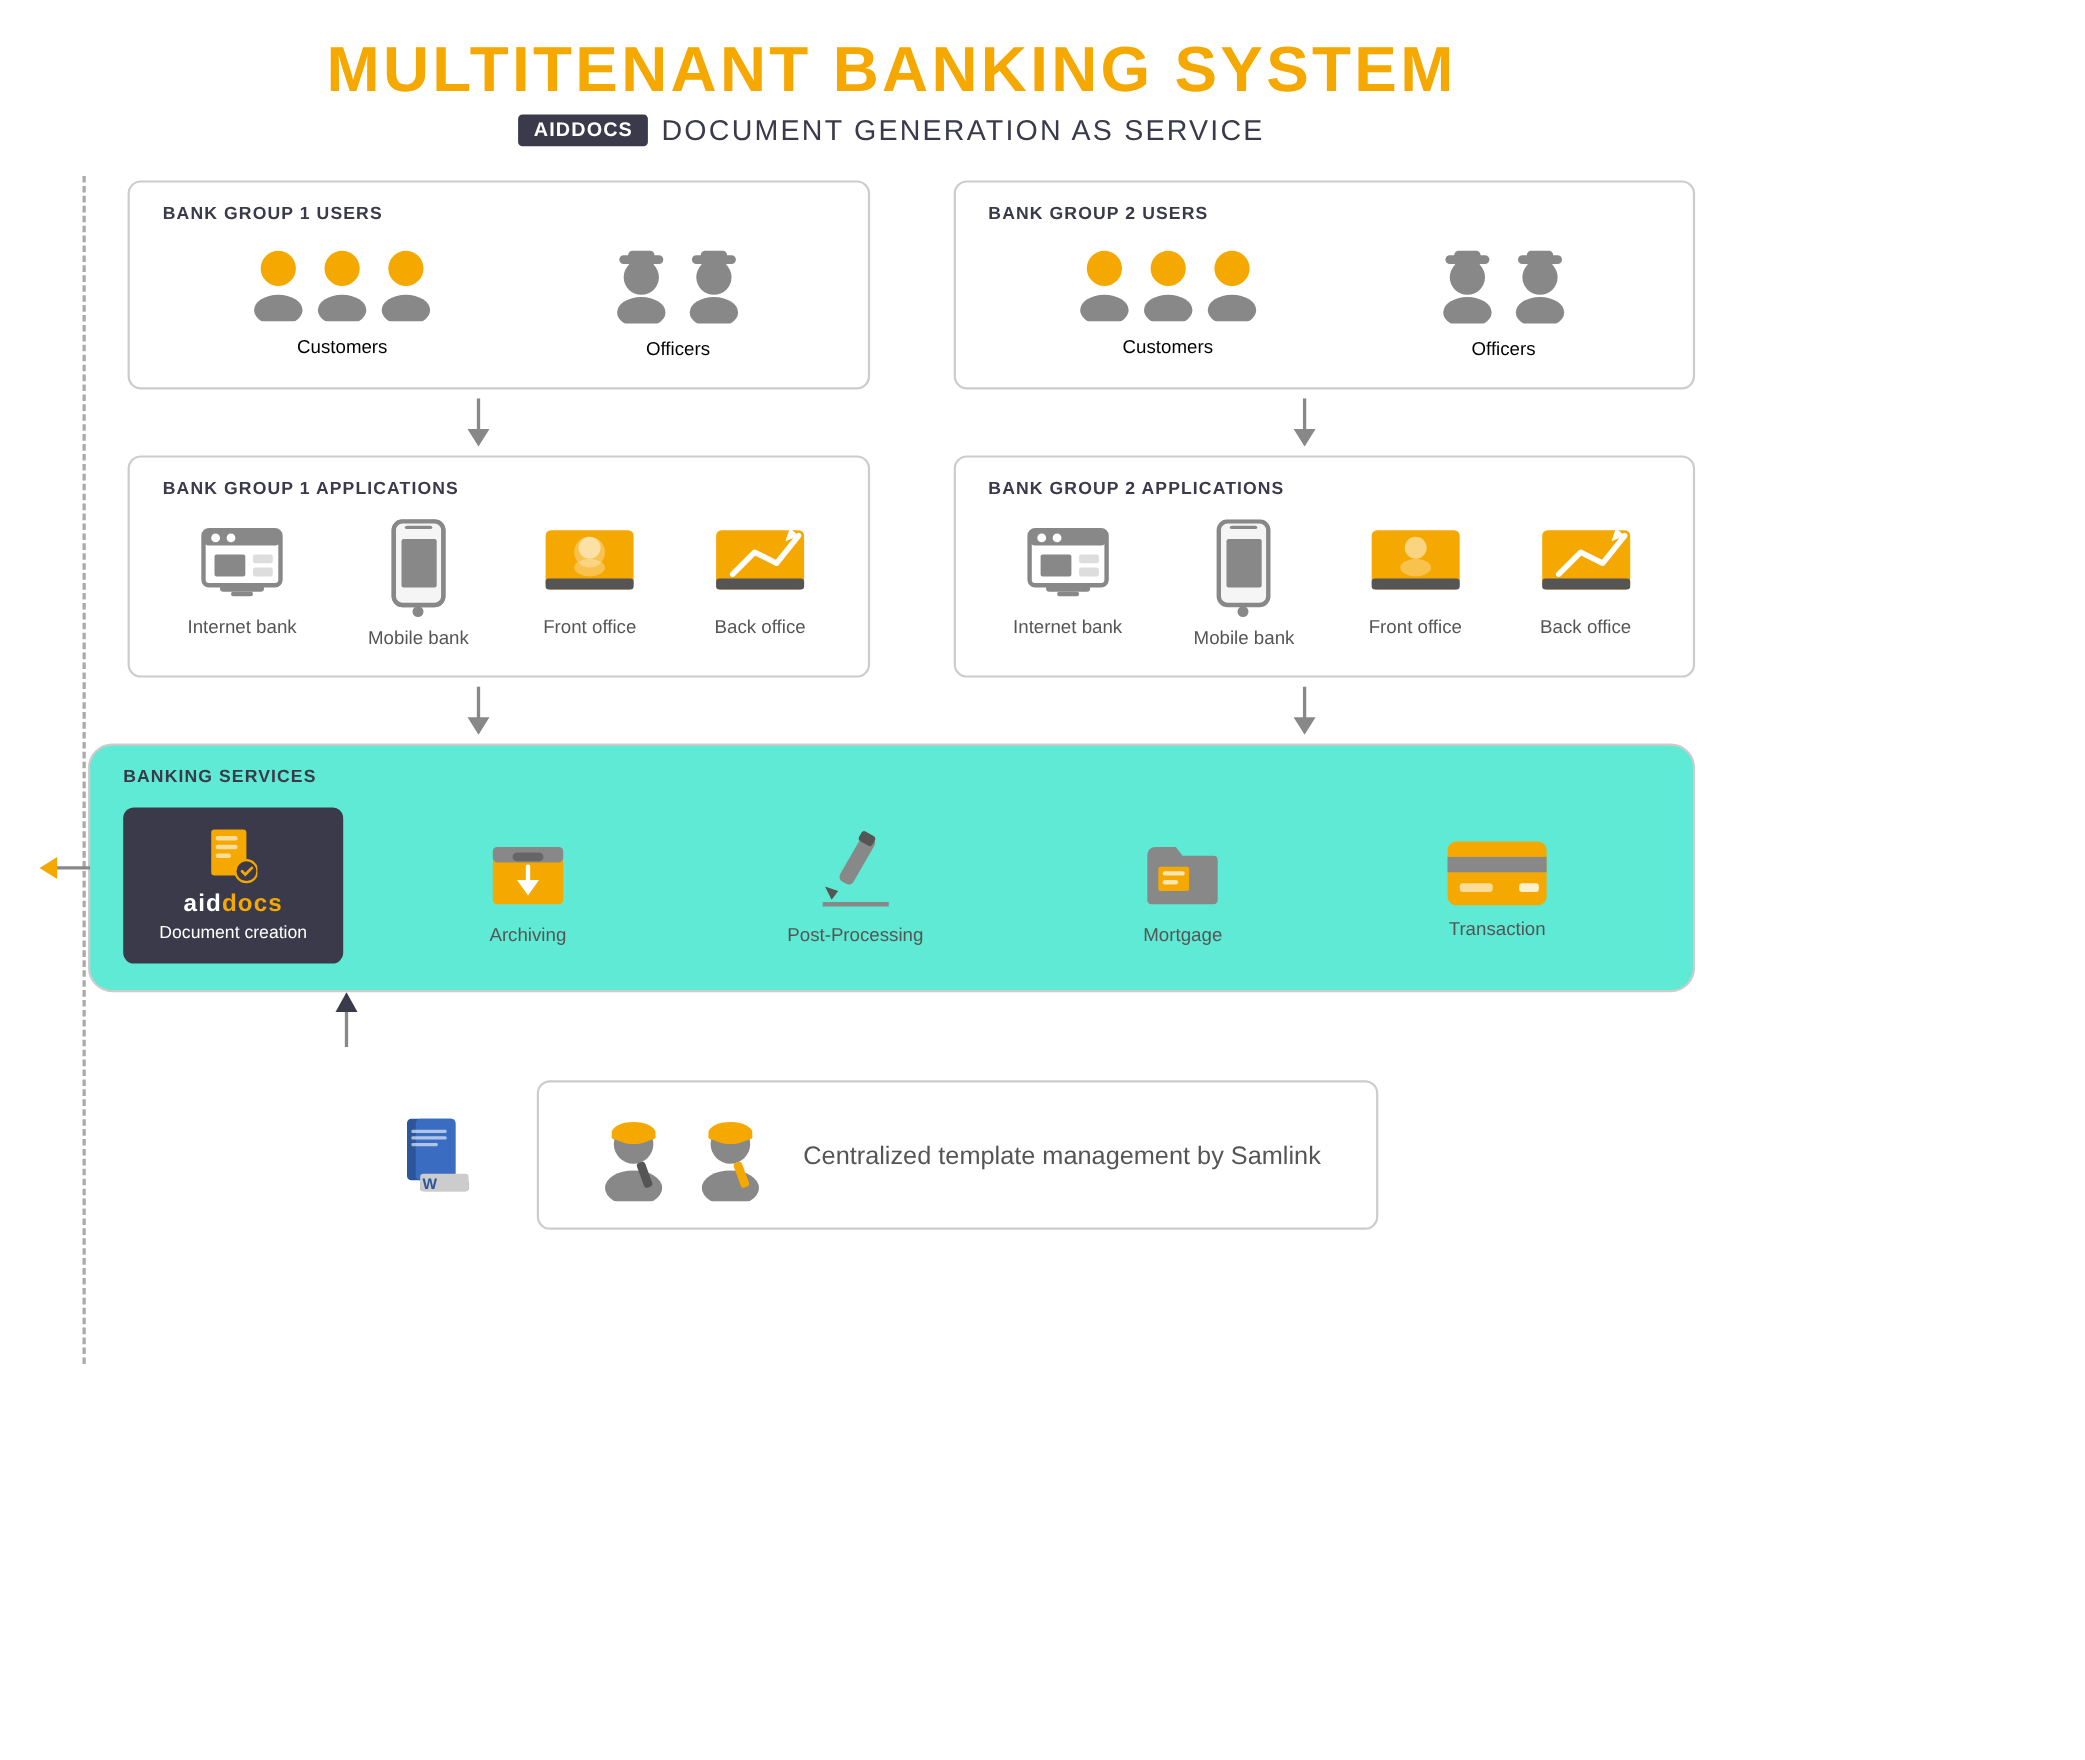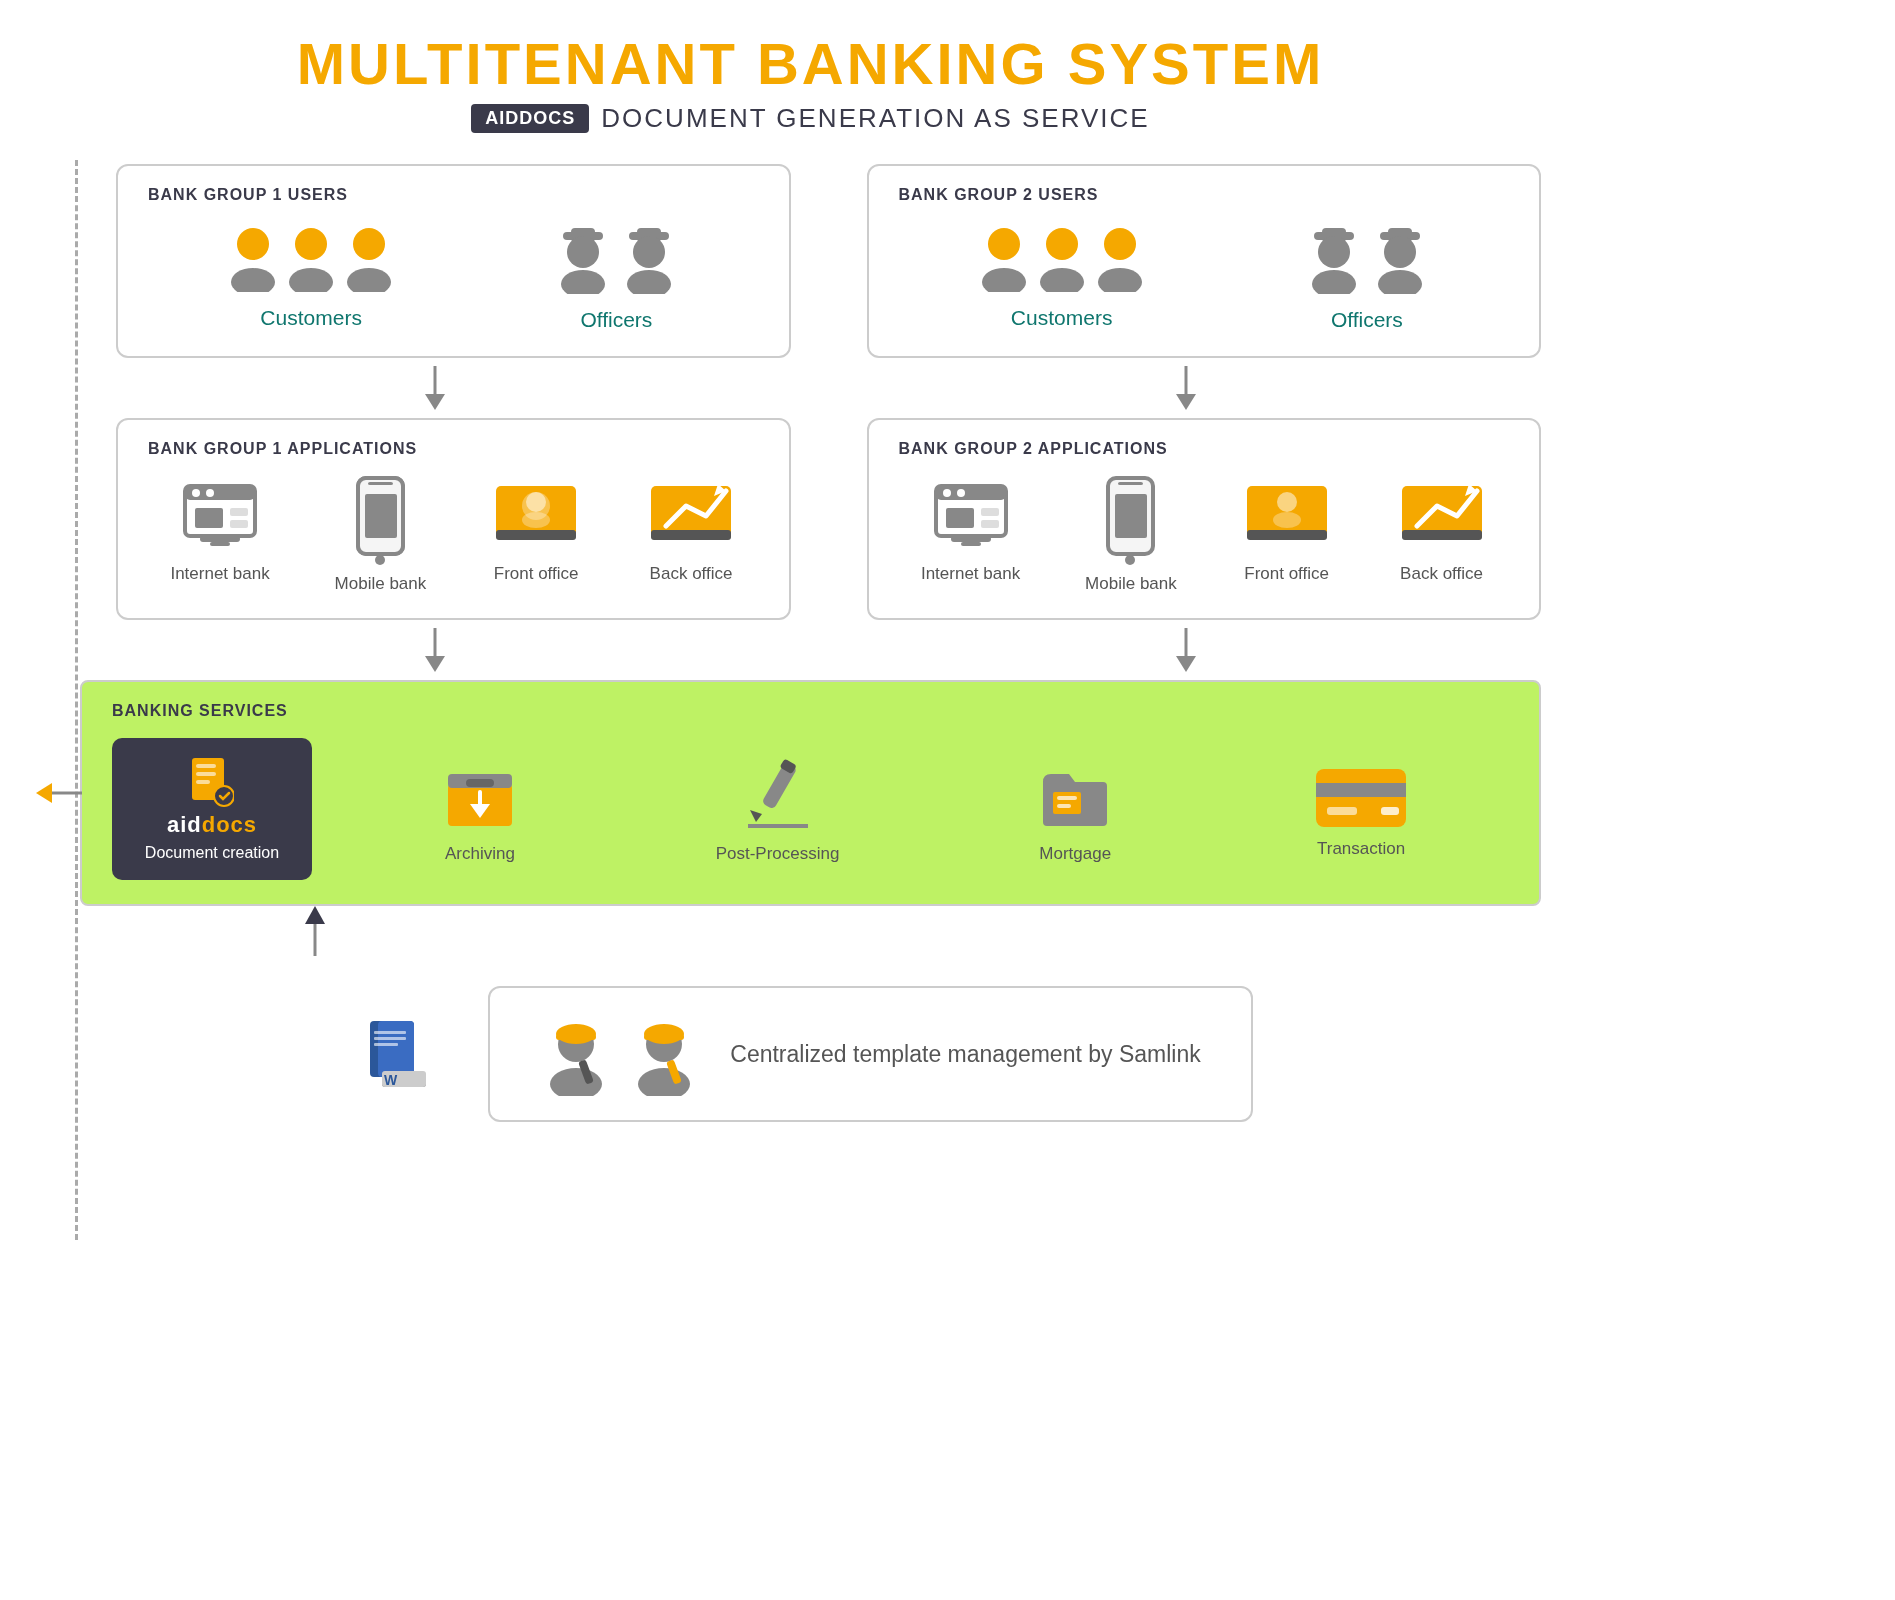--- a/index.html
+++ b/index.html
@@ -102,22 +102,22 @@
       gap: 8px;
     }
 
     .user-icons {
       display: flex;
       gap: 6px;
       align-items: flex-end;
     }
 
     .user-label {
-      font-size: 21px;
-      color: #0f766e;
+      font-size: 17px;
+      color: #000000;
       margin-top: 6px;
     }
 
     
     .apps-content {
       display: flex;
       flex-wrap: wrap;
       justify-content: space-around;
       gap: 20px;
     }
@@ -135,24 +135,24 @@
       text-align: center;
     }
 
     
     .banking-services-wrapper {
       margin-top: 0;
     }
 
     .banking-services-box {
       border: 2px solid #ccc;
-      border-radius: 8px;
+      border-radius: 22px;
       padding: 20px 30px 24px 30px;
       position: relative;
-      background: #bef264;
+      background: #5eead4;
     }
 
     .services-content {
       display: flex;
       align-items: center;
       gap: 0;
     }
 
     
     .doc-creation-box {

